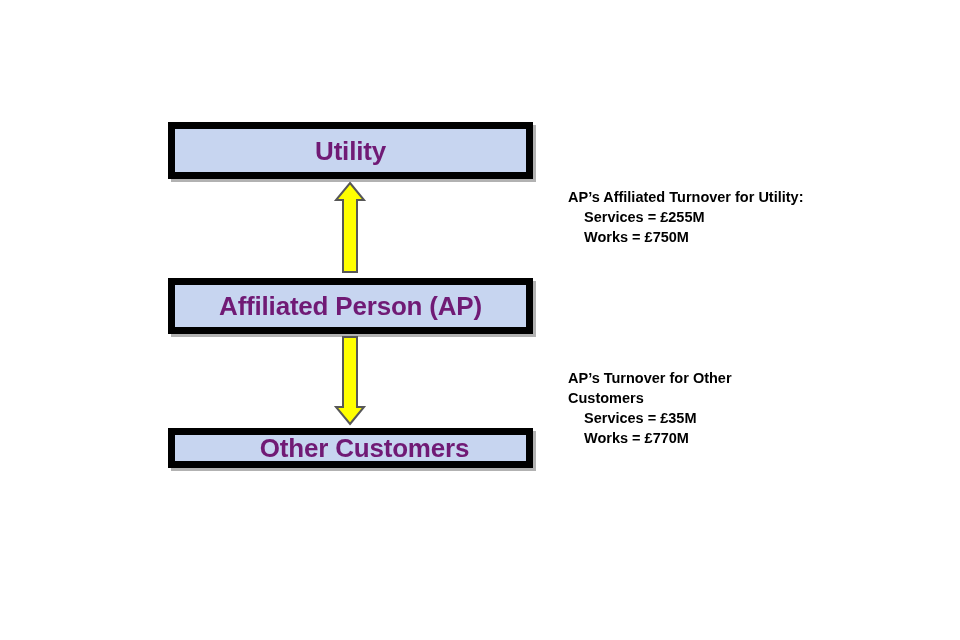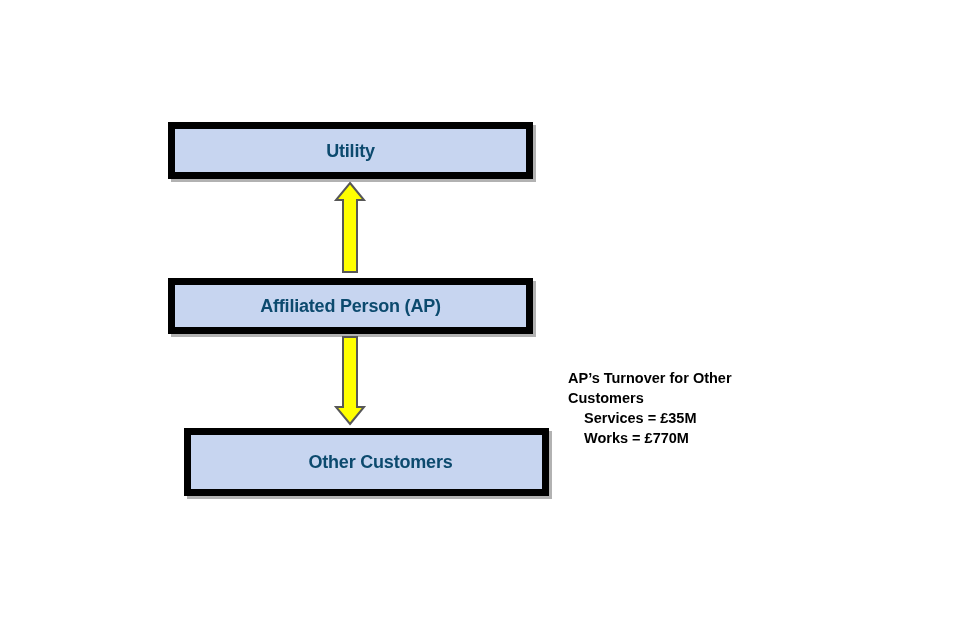--- a/index.html
+++ b/index.html
@@ -24,46 +24,46 @@
     position: absolute;
     box-sizing: border-box;
     background: #c7d5f0;
     border: 7px solid #000000;
     display: flex;
     align-items: center;
     justify-content: center;
     box-shadow: 3px 3px 0 rgba(0,0,0,0.30);
   }
   .node-label {
-    font-size: 18px;
+    font-size: 26px;
     font-weight: bold;
-    color: #0c4a6e;
+    color: #701a75;
     letter-spacing: -0.2px;
     line-height: 1;
     white-space: nowrap;
   }
 
   #box-utility {
     left: 168px;
     top: 122px;
     width: 365px;
     height: 57px;
   }
   #box-affiliated-person {
     left: 168px;
     top: 278px;
     width: 365px;
     height: 56px;
     align-items: center;
   }
   #box-other-customers {
-    left: 184px;
+    left: 168px;
     top: 428px;
     width: 365px;
-    height: 68px;
+    height: 40px;
     padding-left: 28px;
   }
 
   
   .arrow {
     position: absolute;
   }
   #arrow-up {
     left: 333px;
     top: 181px;
@@ -119,20 +119,25 @@
   </div>
 
   <svg class="arrow" id="arrow-down" viewBox="0 0 34 91">
     <polygon points="17,89 31,72 24,72 24,2 10,2 10,72 3,72" fill="#ffff00" stroke="#575757" stroke-width="2" stroke-linejoin="miter"></polygon>
   </svg>
 
   <div class="node-box" id="box-other-customers">
     <span class="node-label">Other Customers</span>
   </div>
 
+  <div class="annotation" id="annotation-utility">
+    <span class="ann-line">AP’s Affiliated Turnover for Utility:</span>
+    <span class="ann-line indent">Services = £255M</span>
+    <span class="ann-line indent">Works = £750M</span>
+  </div>
 
   <div class="annotation" id="annotation-other-customers">
     <span class="ann-line">AP’s Turnover for Other</span>
     <span class="ann-line">Customers</span>
     <span class="ann-line indent">Services = £35M</span>
     <span class="ann-line indent">Works = £770M</span>
   </div>
 
 </div>
 

